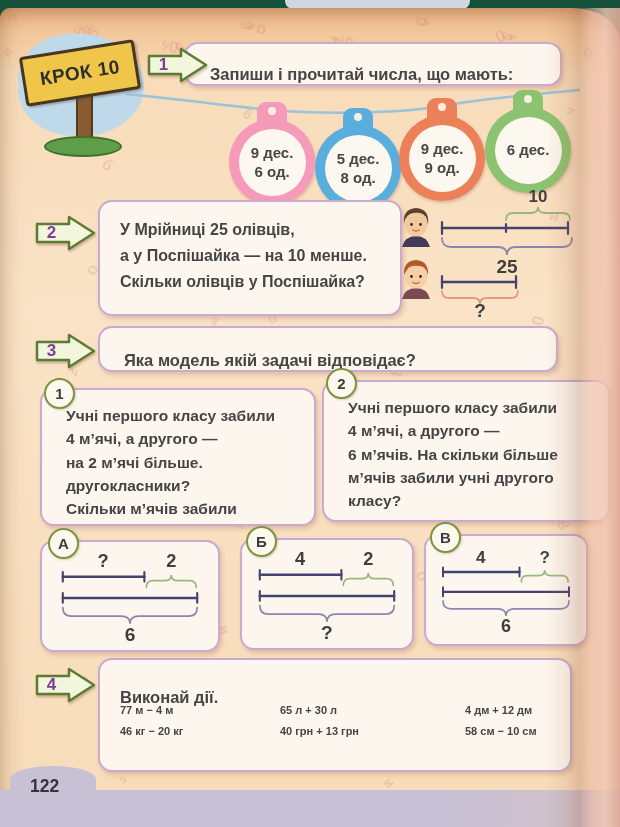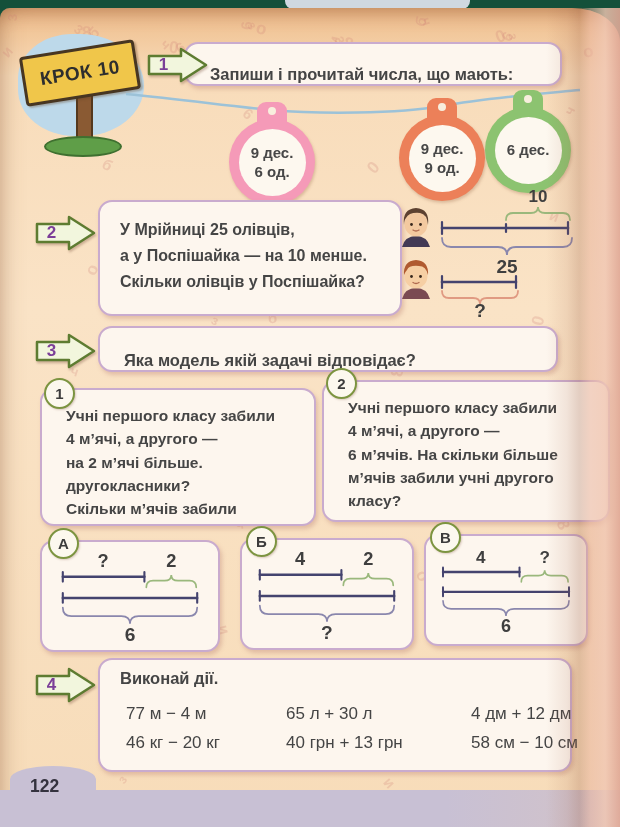--- a/index.html
+++ b/index.html
@@ -67,24 +67,24 @@
 
   
   .circle-badge { position:absolute; width:27px; height:27px; border-radius:50%; background:#fcf8ee; border:2px solid #7c9440;
       display:flex; align-items:center; justify-content:center; font-size:15px; font-weight:700; color:#3c3c3c; z-index:7;
       box-shadow:1px 1px 2px rgba(140,100,80,.3); }
   .prob-text { padding:14px 8px 0 24px; }
   .prob-line { font-size:15.5px; font-weight:700; color:#454545; line-height:1.5; white-space:nowrap; }
   .model-svg { position:absolute; left:8px; top:6px; width:calc(100% - 16px); height:calc(100% - 12px); }
 
   
-  .t4-title { position:absolute; left:20px; top:9px; }
+  .t4-title { position:absolute; left:20px; top:28px; }
   .t4-grid { position:absolute; left:20px; top:44px; right:10px; display:grid;
              grid-template-columns:160px 185px 1fr; row-gap:9px; }
-  .t4-cell { font-size:17px; font-weight:400; color:#454545; white-space:nowrap;margin-left:6px; }
+  .t4-cell { font-size:11px; font-weight:700; color:#454545; white-space:nowrap; }
 
   
   .footer-strip { position:absolute; left:0; top:790px; width:620px; height:37px; z-index:30;
                   background:linear-gradient(90deg,#c8c0d4 0%,#c8c0d4 72%,#d3c3c8 100%); }
   .footer-tab { position:absolute; left:10px; top:766px; width:86px; height:26px; background:#c8c0d4;
                 border-radius:100% 100% 0 0; z-index:30; }
   .page-num { position:absolute; left:30px; top:776px; z-index:31; font-size:17.5px; font-weight:800; color:#34323e; }
 
   svg .seg { stroke:#44436e; stroke-width:2.6; stroke-linecap:round; }
   svg .tick { stroke:#44436e; stroke-width:2.2; stroke-linecap:round; }
@@ -177,20 +177,29 @@
 
     <div class="tag" style="left: 229px; top: 102px; --tag: #f59ab8;">
       <div class="tag-knob"></div>
       <div class="tag-body">
           <div class="tag-inner">
         <div class="tag-line">9 дес.</div>
         <div class="tag-line">6 од.</div>
       </div>
         </div>
     </div>
+    <div class="tag" style="left: 315px; top: 108px; --tag: #5aaede;">
+      <div class="tag-knob"></div>
+      <div class="tag-body">
+          <div class="tag-inner">
+        <div class="tag-line">5 дес.</div>
+        <div class="tag-line">8 од.</div>
+      </div>
+        </div>
+    </div>
     <div class="tag" style="left: 399px; top: 98px; --tag: #ec8059;">
       <div class="tag-knob"></div>
       <div class="tag-body">
           <div class="tag-inner">
         <div class="tag-line">9 дес.</div>
         <div class="tag-line">9 од.</div>
       </div>
         </div>
     </div>
     <div class="tag" style="left: 485px; top: 90px; --tag: #8cc370;">

